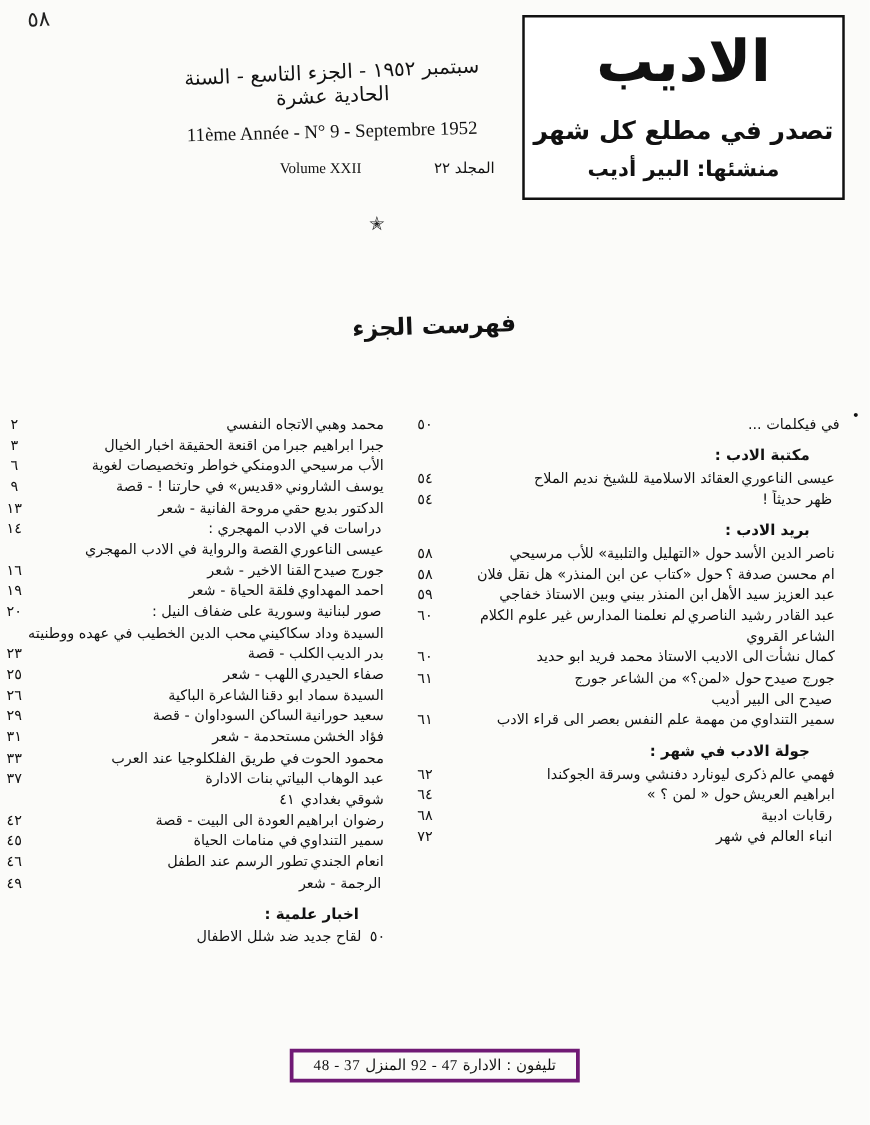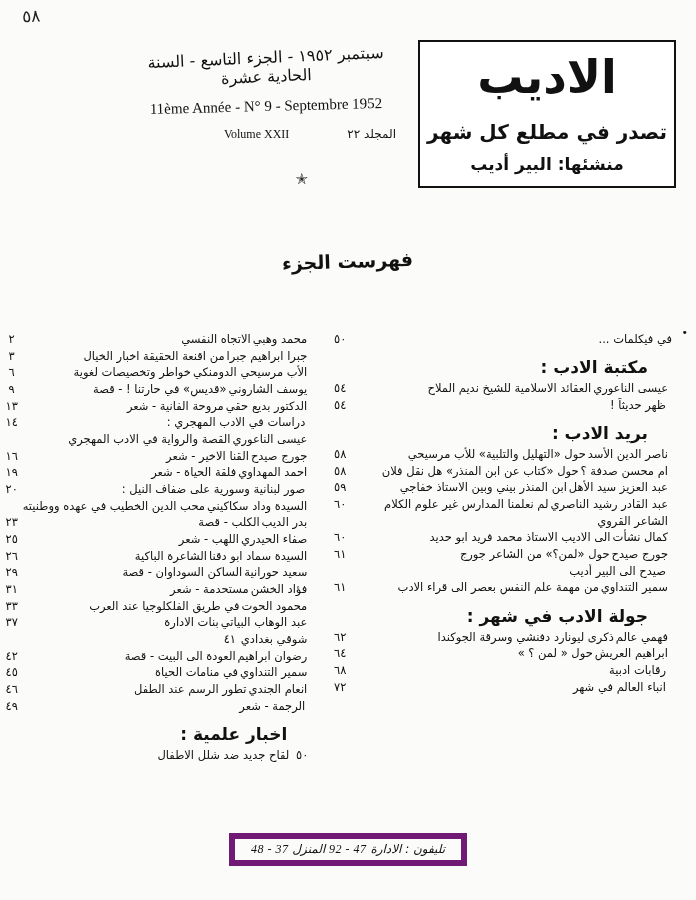--- a/index.html
+++ b/index.html
@@ -14,21 +14,21 @@
     position:absolute;inset:0;
     background:#fbfbf9;
   }
   
   .corner-num{
     position:absolute;top:6px;left:22px;
     font-size:17px;letter-spacing:1px;color:#222;
     transform:rotate(-4deg);
   }
   .masthead{
-    position:absolute;top:40px;right:20px;
+    position:absolute;top:12px;right:20px;
     width:258px;height:148px;
     border:2px solid #111;
     background:#fff;
     display:flex;flex-direction:column;
     align-items:center;justify-content:center;
     gap:2px;
     padding:4px 2px;
     box-sizing:border-box;
   }
   .masthead .logo{
@@ -109,35 +109,34 @@
     flex:1 1 auto;overflow:hidden;text-overflow:ellipsis;
     padding-right:2px;
   }
   .entry .auth{
     flex:0 0 auto;padding-right:6px;text-align:left;
     direction:rtl;
   }
   .col.left .entry{justify-content:flex-start;}
   .col.left .entry .ttl{min-width:0;}
   .section-head{
-    font-size:17px;font-weight:bold;
+    font-size:12px;font-weight:bold;
     margin:10px 0 4px 0;
     padding-right:26px;
   }
   
   .footer{
     position:absolute;bottom:34px;right:0;left:0;
     display:flex;justify-content:center;
   }
   .footer .box{
-    border:6px solid #701a75;
+    border:3px solid #701a75;
     padding:3px 16px;
     font-size:12px;
     letter-spacing:0.5px;
-    font-style:italic;
   }
   .footer .ltr{direction:ltr;display:inline-block;font-family:"Liberation Serif",serif;}
 </style>
 </head>
 <body>
 
 <div class="page">
 
   <div class="corner-num">٥٨</div>
 

